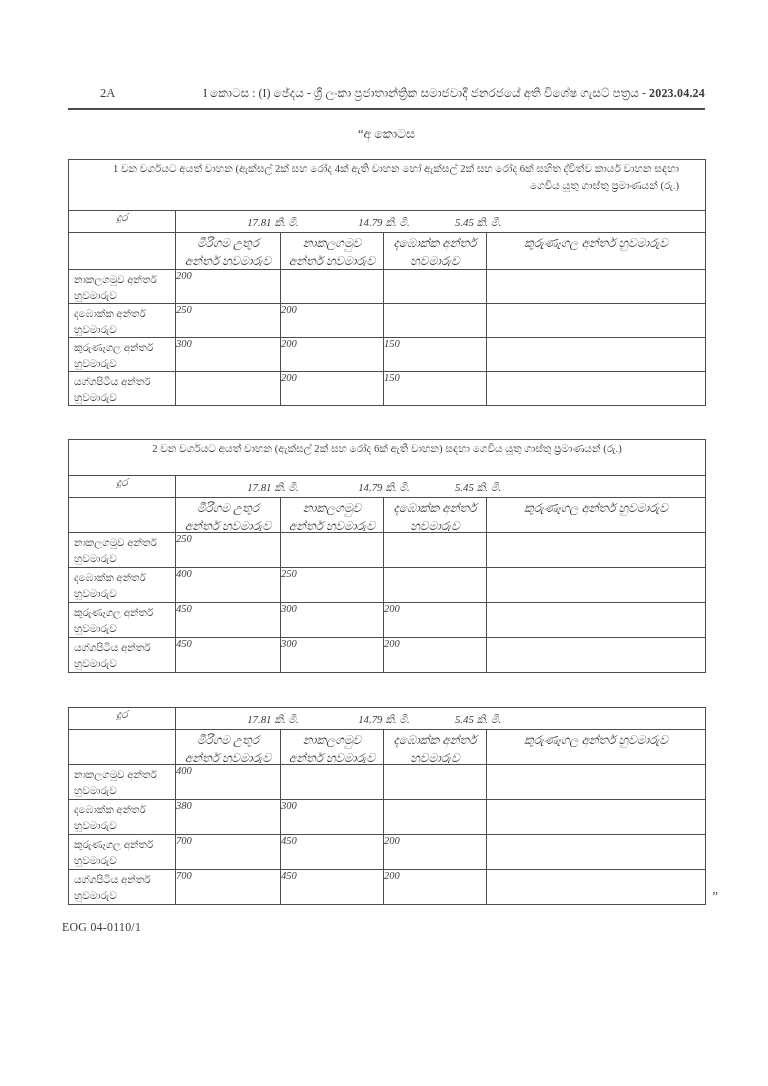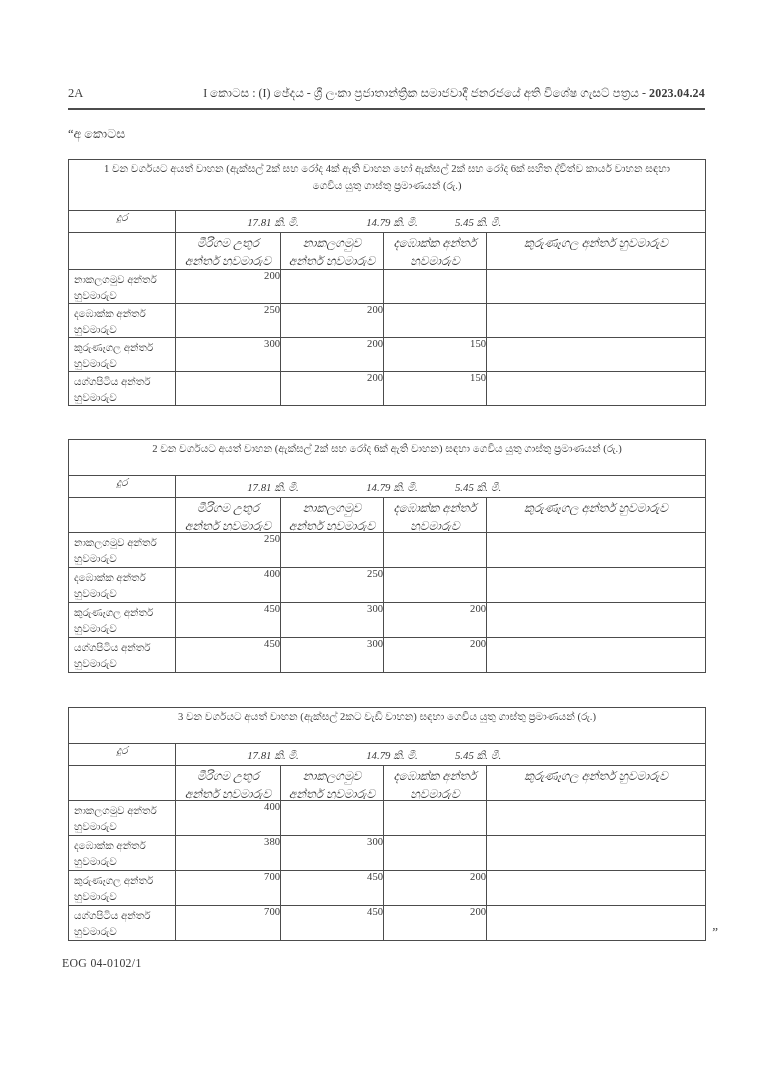--- a/index.html
+++ b/index.html
@@ -5,60 +5,60 @@
   * { box-sizing: border-box; }
   html,body { margin:0; padding:0; background:#ffffff; }
   .page {
     width:768px; height:1086px; position:relative; overflow:hidden;
     background:#ffffff; color:#3b3b3b;
     font-family:"Liberation Serif","DejaVu Serif",serif;
   }
   .content { position:absolute; left:68px; top:86px; width:637px; }
 
   
-  .hdr { position:relative; height:17px; }
+  .hdr { position:relative; height:17px;margin-left:32px; }
   .hdr .pageno { position:absolute; left:0; top:0; font-size:12.5px; }
   .hdr .line { text-align:right; font-size:12px; white-space:nowrap; overflow:hidden; }
   .hdr .date { font-weight:bold; letter-spacing:.2px; }
   .rule { border-bottom:2px solid #4c4c4c; margin-top:5px; }
 
-  .part-title { text-align:left; font-size:12.5px; margin-top:17px; height:16px; overflow:hidden; }
+  .part-title { text-align:center; font-size:12.5px; margin-top:17px; height:16px; overflow:hidden; }
   .reg-note { text-align:right; font-size:11px; margin-top:12px; height:15px; overflow:hidden; }
 
   
   .table-wrap { position:relative; }
   .tw1 { margin-top:16px; }
   .tw2 { margin-top:33px; }
   .tw3 { margin-top:34px; }
   table.fee { border-collapse:collapse; table-layout:fixed; width:637px; }
   table.fee td { border:1.6px solid #4c4c4c; padding:0; vertical-align:top; }
   col.c0{width:107px} col.c1{width:105px} col.c2{width:103px} col.c3{width:103px} col.c4{width:219px}
 
   .title td { vertical-align:middle; text-align:center; }
-  .t1 .title td { height:51px; }
+  .t1 .title td { height:51px;text-align:right; }
   .t2 .title td, .t3 .title td { height:36px; }
   .title .clip { font-size:10.6px; line-height:1.6; padding:1px 26px; max-height:42px; overflow:hidden; }
   .t2 .title .clip, .t3 .title .clip { padding:1px 8px; max-height:21px; white-space:nowrap; }
 
   .kmrow td { height:22px; vertical-align:middle;margin-top:8px; }
   .kmrow .dur { text-align:center; font-style:italic; font-size:10.8px; }
   .kmcell { position:relative; }
   .km { position:absolute; top:50%; transform:translate(-50%,-50%);
         font-style:italic; font-size:10.8px; white-space:nowrap; }
-  .km1{left:97px} .km2{left:216px} .km3{left:302px}
+  .km1{left:97px} .km2{left:208px} .km3{left:302px}
 
   .headrow td { vertical-align:middle; text-align:center; }
   .t1 .headrow td { height:37px; }
   .t2 .headrow td, .t3 .headrow td { height:35px; }
   .headrow .clip { font-style:italic; font-size:12px; line-height:1.5; padding:1px 4px; max-height:33px; overflow:hidden; }
 
   .t1 .datarow td { height:34px; }
   .t2 .datarow td, .t3 .datarow td { height:35px; }
   .rowlabel .clip { font-size:10.4px; line-height:1.5; padding:2px 5px 0; max-height:32px; overflow:hidden; text-align:left; }
-  .val { text-align:right; font-size:10.6px; padding-top:3px; }
+  .val { text-align:left; font-size:10.6px; padding-top:3px;font-style:italic; }
 
   .close-quote { position:absolute; right:-13px; bottom:1px; font-size:13px; }
   .footer { margin-top:15px; margin-left:-6px; font-size:11.8px; letter-spacing:.3px; }
 </style>
 </head>
 <body>
 
 <div class="page">
   <div class="content">
 
@@ -229,25 +229,20 @@
     <div class="table-wrap tw3">
       <table class="fee t3">
         <colgroup>
             <col class="c0">
             <col class="c1">
             <col class="c2">
             <col class="c3">
             <col class="c4">
           </colgroup>
         <tbody>
-          <tr class="title">
-            <td colspan="5">
-                <div class="clip">3 වන වර්ගයට අයත් වාහන (ඇක්සල් 2කට වැඩි වාහන) සඳහා ගෙවිය යුතු ගාස්තු ප්‍රමාණයන් (රු.)</div>
-              </td>
-          </tr>
           <tr class="kmrow">
             <td class="dur">දුර</td>
             <td class="kmcell" colspan="4">
               <span class="km km1">17.81 කි. මී.</span>
               <span class="km km2">14.79 කි. මී.</span>
               <span class="km km3">5.45 කි. මී.</span>
             </td>
           </tr>
           <tr class="headrow">
             <td></td>
@@ -298,16 +293,16 @@
             <td class="val">700</td>
             <td class="val">450</td>
             <td class="val">200</td>
             <td class="val"></td>
           </tr>
         </tbody>
       </table>
       <span class="close-quote">”</span>
     </div>
 
-    <div class="footer">EOG 04-0102/1</div>
+    <div class="footer">EOG 04-0110/1</div>
 
   </div>
 </div>
 
 </body></html>

